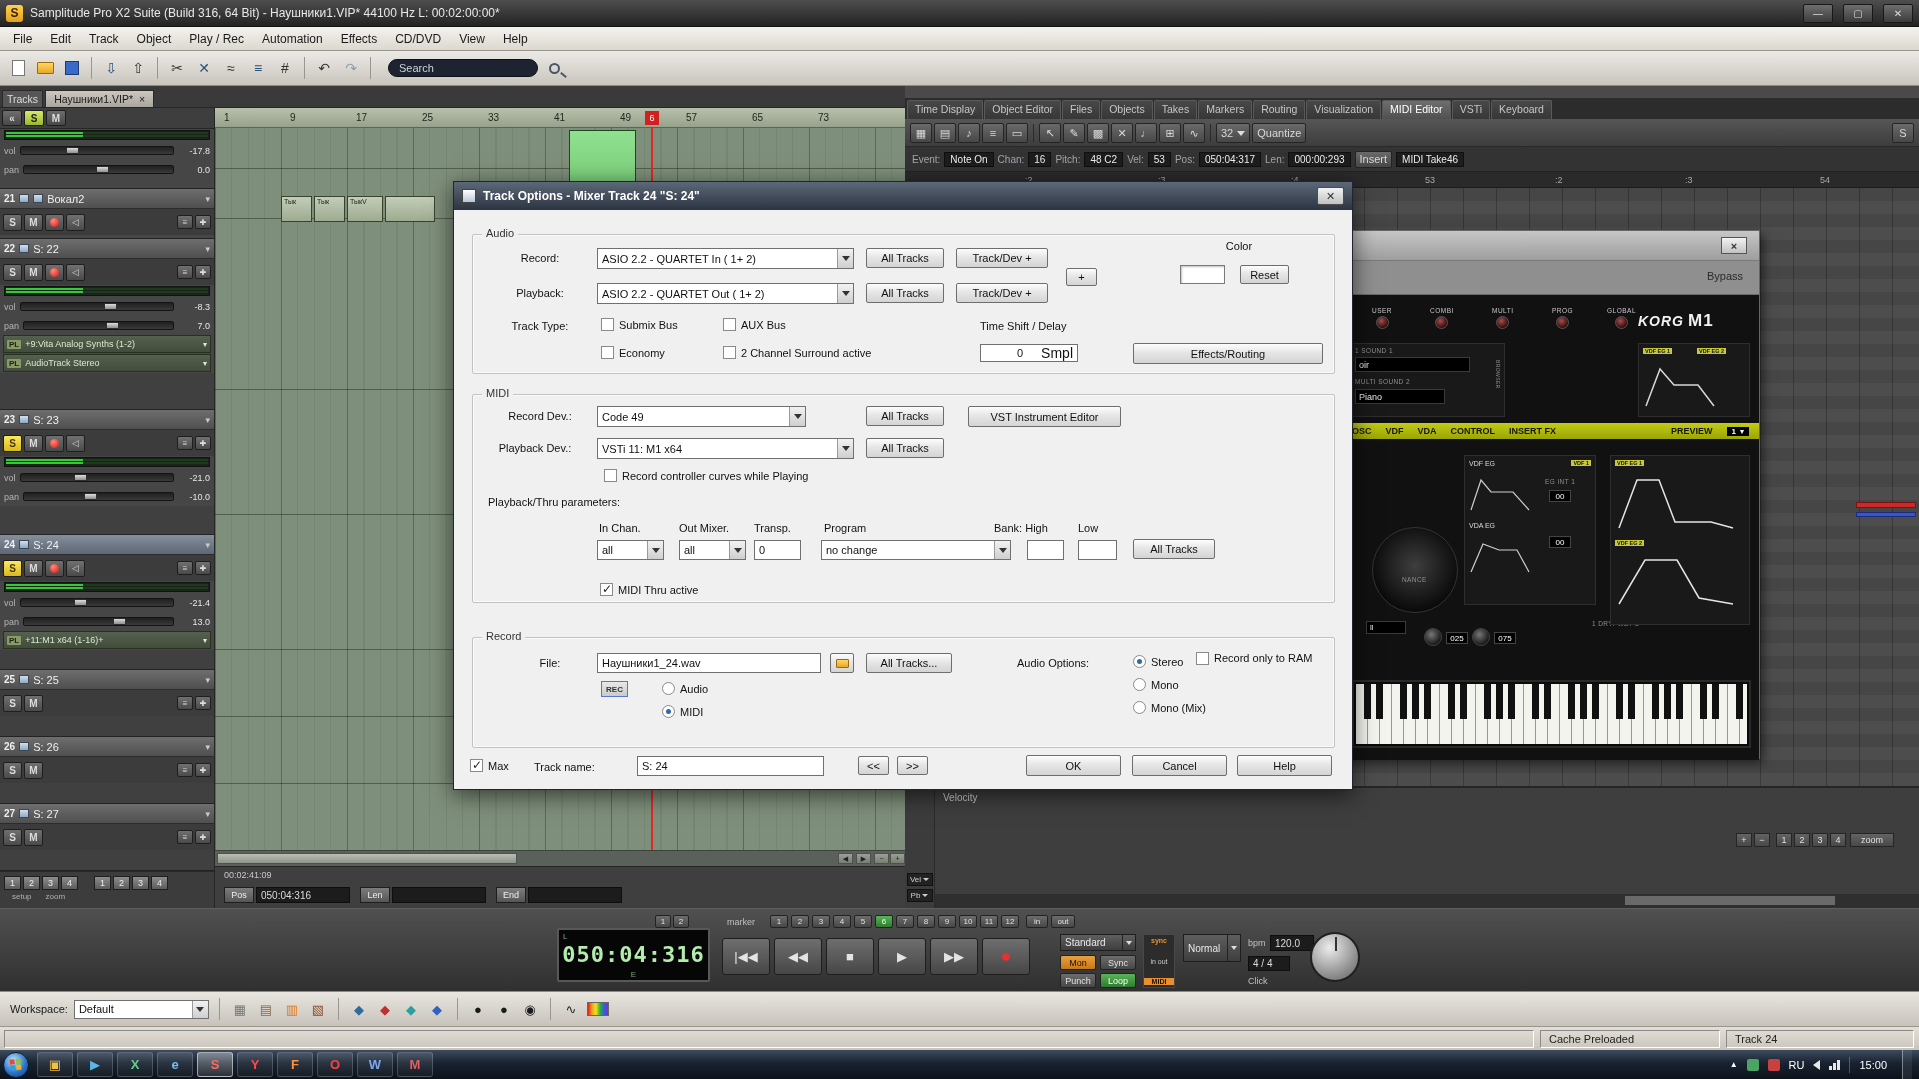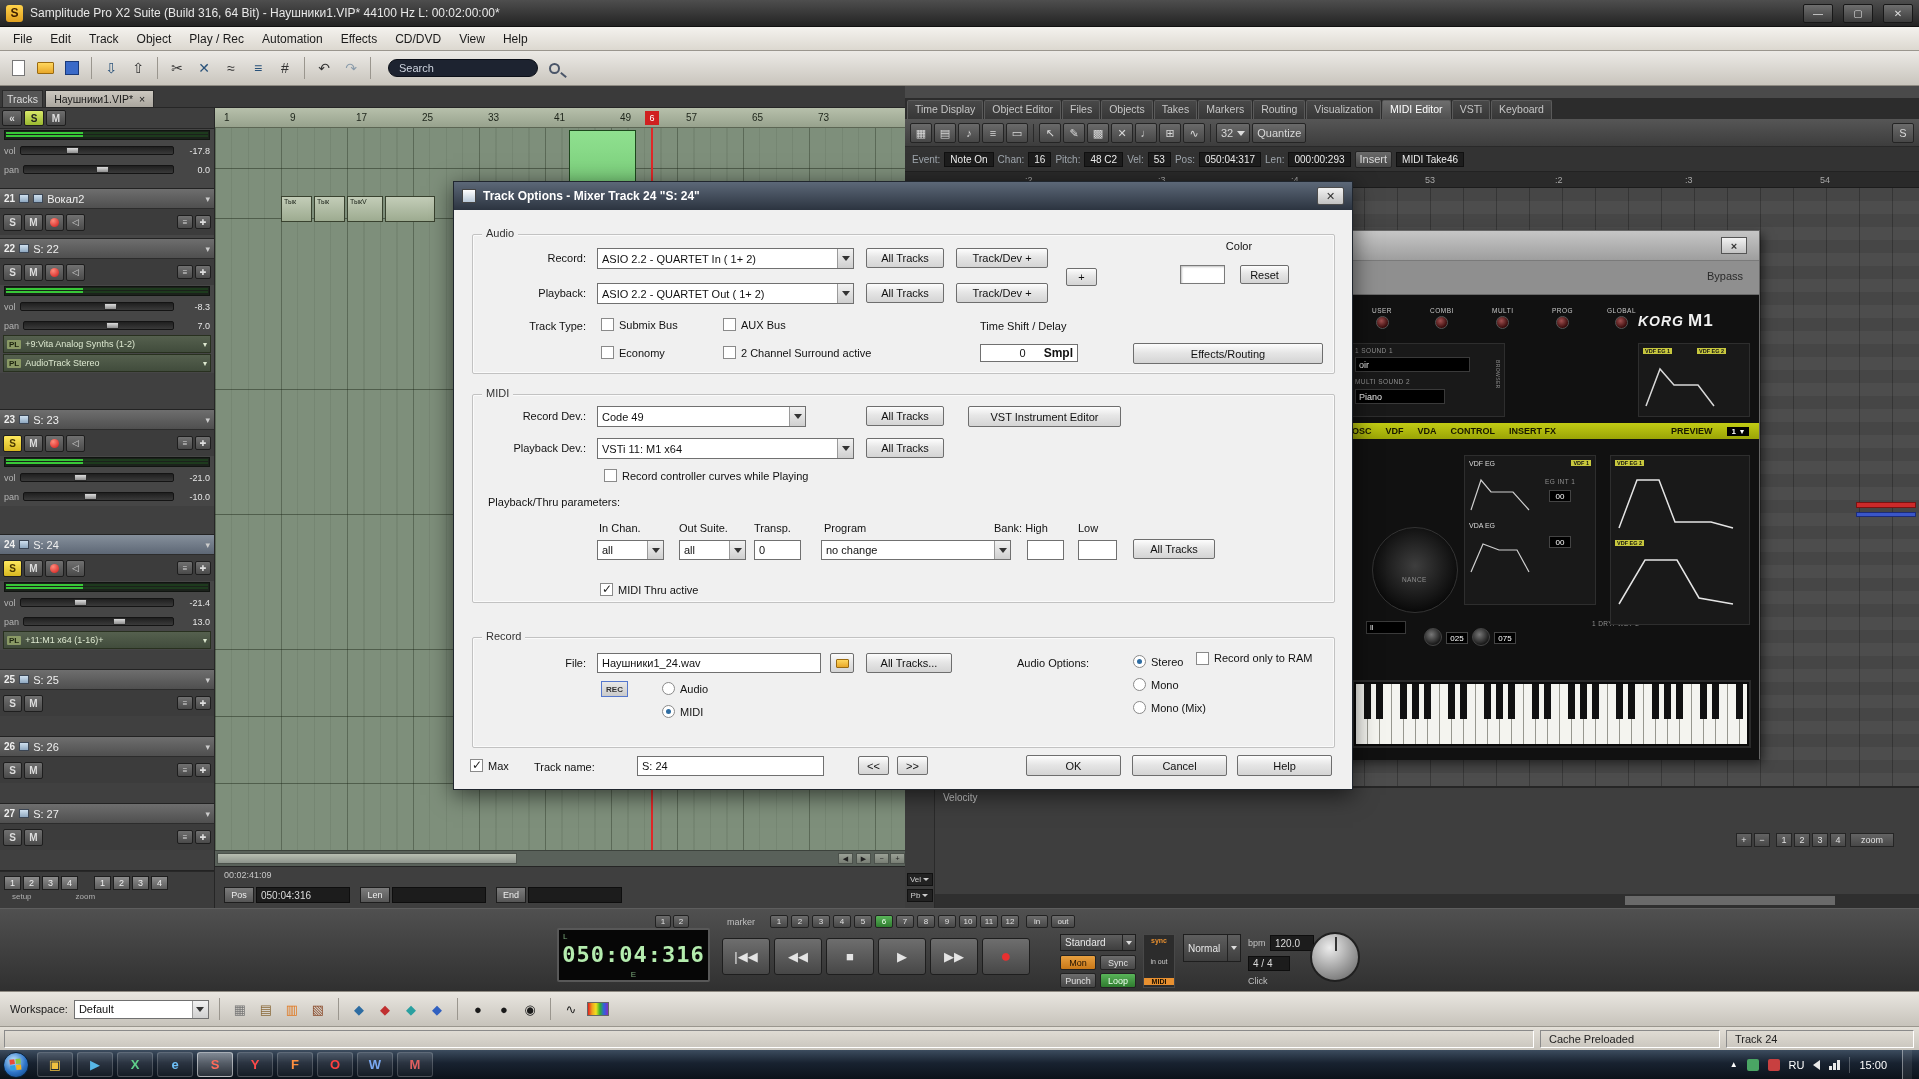--- a/index.html
+++ b/index.html
@@ -137,21 +137,21 @@
 #dlg{position:absolute;left:453px;top:181px;width:900px;height:609px;background:#f0f0f0;border:1px solid #20262e;
  box-shadow:0 5px 22px rgba(0,0,0,.6);z-index:30;color:#111}
 #dlgtitle{position:absolute;left:0;top:0;width:100%;height:28px;background:linear-gradient(#5c6878,#2c3440);
  display:flex;align-items:center;gap:7px;padding:0 8px;color:#fff;font-size:12px;font-weight:bold}
 #dlgtitle .dicon{width:14px;height:14px;background:linear-gradient(#fff,#b8c8d8);border:1px solid #444}
 #dlgclose{margin-left:auto;width:27px;height:18px;background:linear-gradient(#f2f2f2,#c2c2c2);border:1px solid #4c4c4c;
  border-radius:2px;color:#333;font-size:11px;display:flex;align-items:center;justify-content:center;font-weight:bold}
 .gb{position:absolute;border:1px solid #c2c2c2;border-radius:2px;box-shadow:inset 0 0 0 1px #fafafa}
 .gl{position:absolute;background:#f0f0f0;padding:0 4px;font-size:11px;color:#333}
 .lab{position:absolute;font-size:11px;color:#111}
-.lab.r{text-align:right}
+.lab.r{text-align:center}
 .btn{position:absolute;background:linear-gradient(#fdfdfd,#e6e6e6 45%,#d4d4d4);border:1px solid #6e6e6e;border-radius:2px;
  font-size:11px;color:#111;display:flex;align-items:center;justify-content:center}
 .combo{position:absolute;background:#fff;border:1px solid #707070;display:flex;align-items:center;font-size:11px;color:#111;padding-left:4px}
 .combo .cv{flex:1;overflow:hidden;white-space:nowrap}
 .combo .arr{width:16px;align-self:stretch;background:linear-gradient(#f2f2f2,#cfcfcf);border-left:1px solid #9a9a9a;
  display:flex;align-items:center;justify-content:center}
 .tri{width:0;height:0;border:4px solid transparent;border-top:5px solid #333;margin-top:4px}
 .fld{position:absolute;background:#fff;border:1px solid #707070;font-size:11px;color:#111;display:flex;align-items:center;padding:0 4px}
 .cbrow{position:absolute;display:flex;gap:5px;align-items:center;color:#111;font-size:11px}
 .cb{width:13px;height:13px;background:#fff;border:1px solid #8a8a8a;position:relative;flex:none}
@@ -561,21 +561,21 @@
         <span class="numbtn">1</span>
         <span class="numbtn">2</span>
         <span class="numbtn">3</span>
         <span class="numbtn">4</span>
         <span style="width:12px"></span>
         <span class="numbtn">1</span>
         <span class="numbtn">2</span>
         <span class="numbtn">3</span>
         <span class="numbtn">4</span>
       </div>
-      <div class="flex" style="gap:44px;padding-left:8px">
+      <div class="flex" style="gap:14px;padding-left:8px">
         <span class="tinylbl">setup</span>
         <span class="tinylbl">zoom</span>
       </div>
     </div>
   </div>
 
   <div id="arranger">
     <div id="grid"></div>
     <div class="lanesep" style="top:60px"></div>
       <div class="lanesep" style="top:110px"></div>
@@ -867,21 +867,21 @@
     <div class="cbrow" style="left:147px;top:164px">
       <span class="cb"></span>
         <span>Economy</span>
       </div>
     <div class="cbrow" style="left:269px;top:164px">
       <span class="cb"></span>
         <span>2 Channel Surround active</span>
       </div>
     <div class="fld" style="left:526px;top:162px;width:98px;height:18px">
       <span style="flex:1;text-align:right">0</span>
-      <span style="font-size:12px;font-weight:bold;margin-left:18px">Smpl</span>
+      <span style="font-size:14px;font-weight:normal;margin-left:18px">Smpl</span>
       </div>
     <div class="btn" style="left:679px;top:161px;width:190px;height:21px">Effects/Routing</div>
 
     <div class="gb" style="left:18px;top:212px;width:863px;height:209px"></div>
     <span class="gl" style="left:28px;top:205px">MIDI</span>
     <span class="lab r" style="left:40px;top:228px;width:92px">Record Dev.:</span>
     <div class="combo" style="left:143px;top:224px;width:209px;height:21px">
       <span class="cv">Code 49</span>
         <span class="arr">
           <i class="tri"></i>
@@ -896,21 +896,21 @@
           <i class="tri"></i>
         </span>
       </div>
     <div class="btn" style="left:412px;top:256px;width:78px;height:20px">All Tracks</div>
     <div class="cbrow" style="left:150px;top:287px">
       <span class="cb"></span>
         <span>Record controller curves while Playing</span>
       </div>
     <span class="lab" style="left:34px;top:314px">Playback/Thru parameters:</span>
     <span class="lab" style="left:145px;top:340px">In Chan.</span>
-    <span class="lab" style="left:225px;top:340px">Out Suite.</span>
+    <span class="lab" style="left:225px;top:340px">Out Mixer.</span>
     <span class="lab" style="left:300px;top:340px">Transp.</span>
     <span class="lab" style="left:370px;top:340px">Program</span>
     <span class="lab" style="left:540px;top:340px">Bank: High</span>
     <span class="lab" style="left:624px;top:340px">Low</span>
     <div class="combo" style="left:143px;top:358px;width:67px;height:20px">
       <span class="cv">all</span>
         <span class="arr">
           <i class="tri"></i>
         </span>
       </div>

